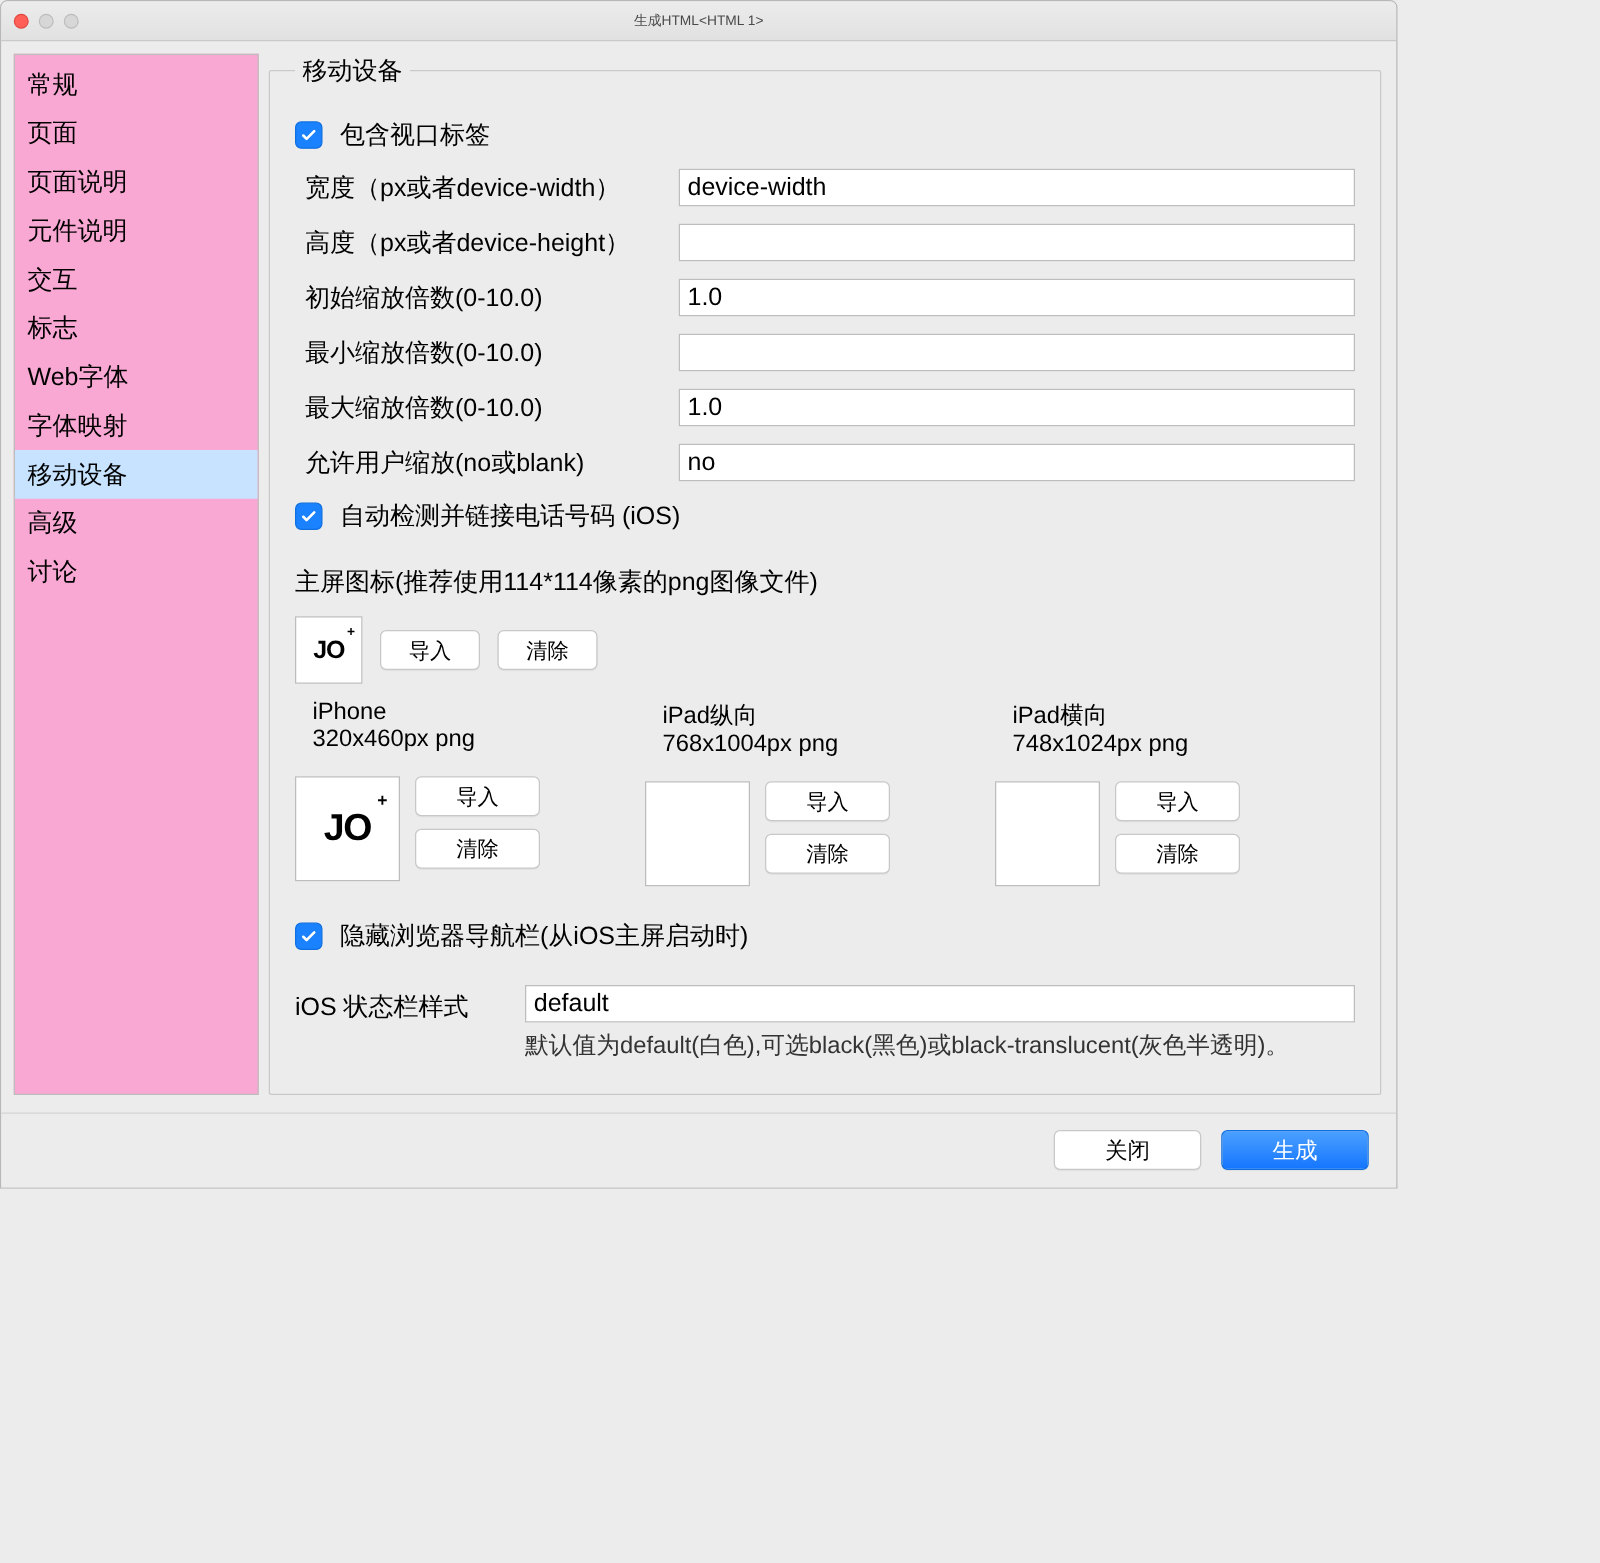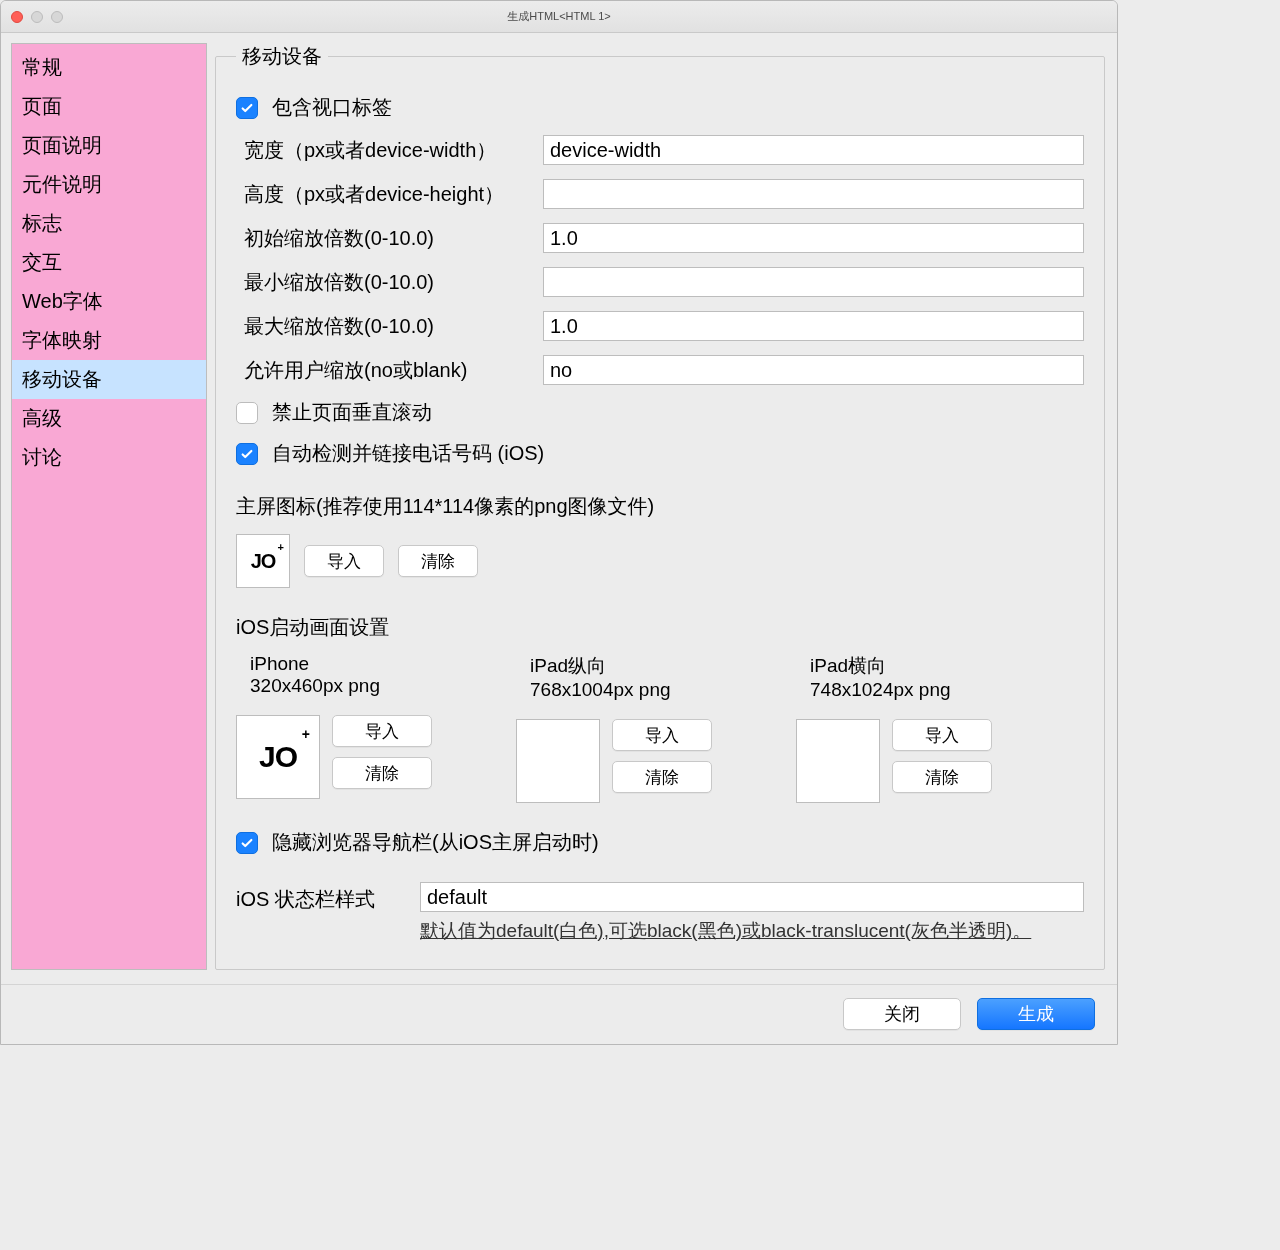--- a/index.html
+++ b/index.html
@@ -39,21 +39,21 @@
   .splash-cols { display:flex; gap:24px; margin-top:12px; }
   .splash-col { width:256px; }
   .splash-col .hdr { font-size:19px; padding-left:14px; }
   .splash-col .dim { font-size:19px; padding-left:14px; }
   .splash-body { display:flex; gap:12px; margin-top:18px; align-items:flex-start; }
   .btn-stack { display:flex; flex-direction:column; gap:10px; }
   .btn-stack .btn { width:100px; }
   .status-row { display:flex; align-items:flex-start; margin-top:26px; gap:14px;justify-content:center; }
   .status-label { width:170px; font-size:20px; padding-top:4px; }
   .status-right { flex:1; }
-  .help-text { font-size:19px; color:#333; margin-top:6px; line-height:1.4;text-decoration:underline; }
+  .help-text { font-size:19px; color:#333; margin-top:6px; line-height:1.4; }
   .footer { height:60px; display:flex; align-items:center; justify-content:flex-end; gap:16px; padding:0 22px; border-top:1px solid #d4d4d4; background:#ececec; }
   .footer .btn { height:32px; padding:0 40px; font-size:18px; }
 </style>
 </head>
 <body>
 
 <div class="window">
 
   <div class="titlebar">
     <div class="traffic">
@@ -64,22 +64,22 @@
     <div class="title">生成HTML&lt;HTML 1&gt;</div>
   </div>
 
   <div class="body">
 
     <div class="sidebar">
       <div class="sidebar-item">常规</div>
       <div class="sidebar-item">页面</div>
       <div class="sidebar-item">页面说明</div>
       <div class="sidebar-item">元件说明</div>
+      <div class="sidebar-item">交互</div>
       <div class="sidebar-item">标志</div>
-      <div class="sidebar-item">交互</div>
       <div class="sidebar-item">Web字体</div>
       <div class="sidebar-item">字体映射</div>
       <div class="sidebar-item selected">移动设备</div>
       <div class="sidebar-item">高级</div>
       <div class="sidebar-item">讨论</div>
     </div>
 
     <div class="main">
       <fieldset class="group">
         <legend>移动设备</legend>
@@ -111,45 +111,40 @@
         </div>
         <div class="form-line">
           <span class="form-label">最大缩放倍数(0-10.0)</span>
           <input class="text-input" value="1.0" style="">
         </div>
         <div class="form-line">
           <span class="form-label">允许用户缩放(no或blank)</span>
           <input class="text-input" value="no" style="">
         </div>
 
-        <div class="row">
-          <span class="chk unchecked"></span>
-          <span class="chk-label">禁止页面垂直滚动</span>
-        </div>
 
         <div class="row">
           <span class="chk checked">
             <svg viewBox="0 0 16 16">
                 <path d="M3 8.5l3 3 7-7" stroke="#fff" stroke-width="2.4" fill="none" stroke-linecap="round" stroke-linejoin="round"></path>
               </svg>
           </span>
           <span class="chk-label">自动检测并链接电话号码 (iOS)</span>
         </div>
 
         <div class="section-label">主屏图标(推荐使用114*114像素的png图像文件)</div>
         <div class="icon-row">
           <div class="thumb">
             <span>JO</span>
               <span class="plus">+</span>
           </div>
           <button class="btn">导入</button>
           <button class="btn">清除</button>
         </div>
 
-        <div class="section-label">iOS启动画面设置</div>
         <div class="splash-cols">
 
           <div class="splash-col">
             <div class="hdr">iPhone</div>
             <div class="dim">320x460px png</div>
             <div class="splash-body">
               <div class="thumb big">
                 <span>JO</span>
                   <span class="plus">+</span>
               </div>

